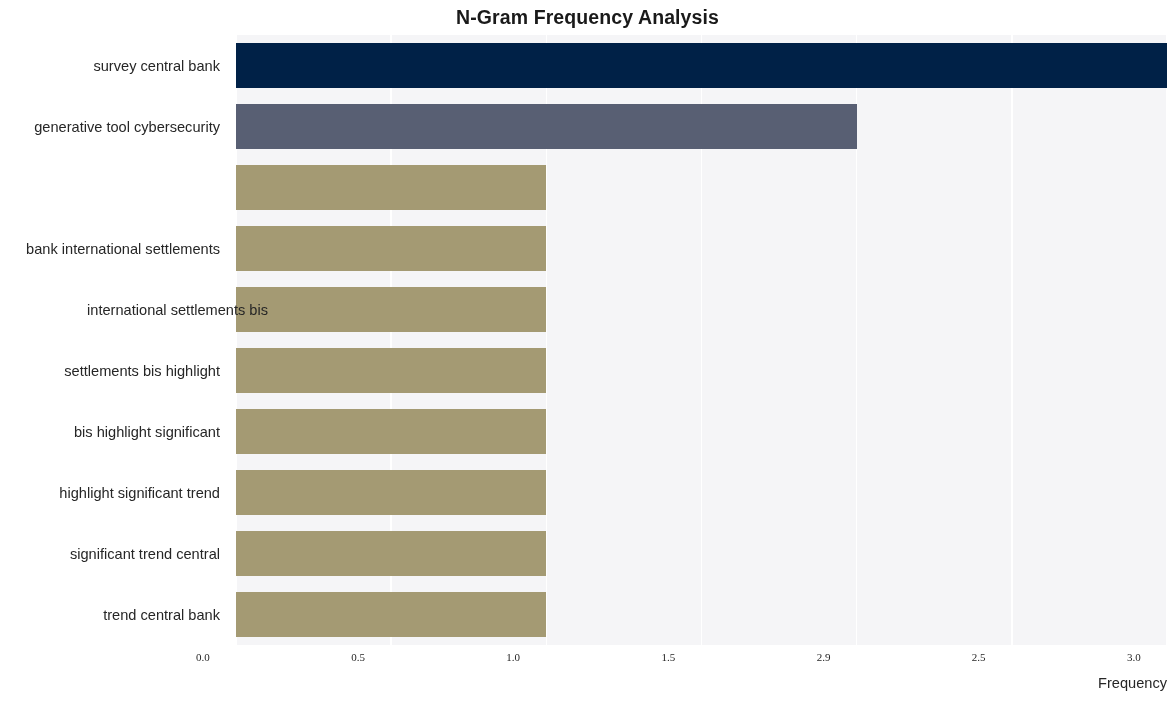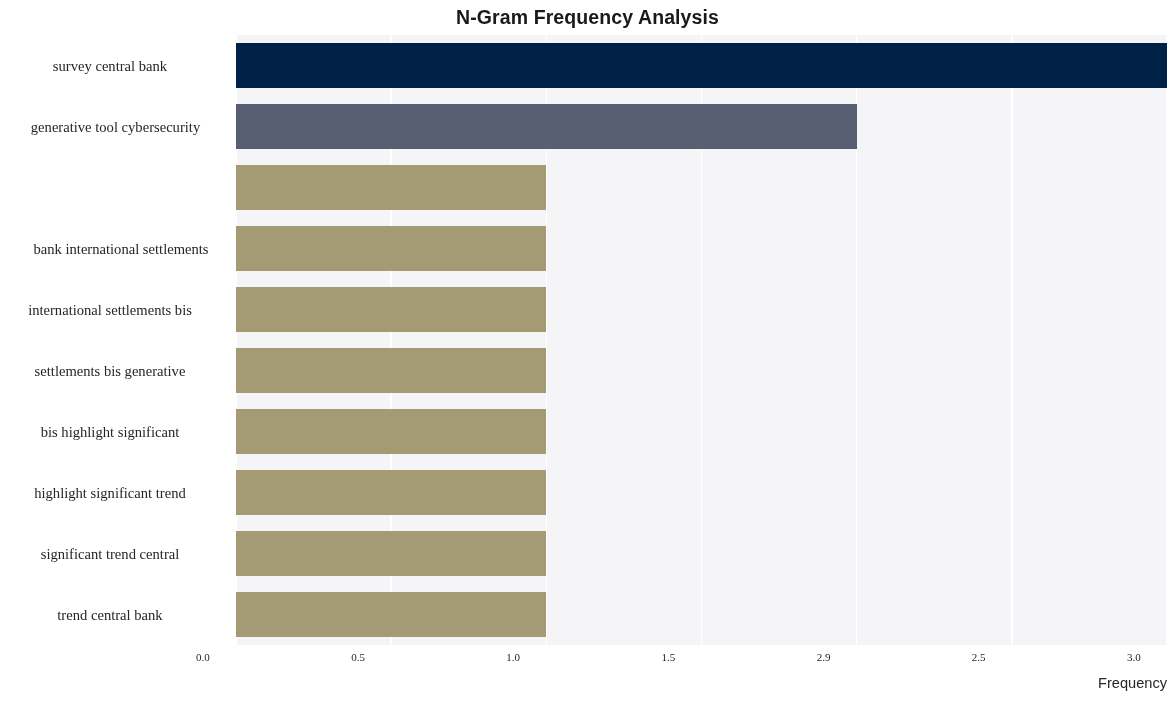--- a/index.html
+++ b/index.html
@@ -68,26 +68,25 @@
     left: 0;
     top: 8px;
     height: 45px;
   }
 
   
   .ytick-label {
     position: absolute;
     right: 1175px;
     width: 228px;
-    text-align: center;
+    text-align: right;
     font-size: 14.6px;
     color: #262626;
     white-space: nowrap;
     line-height: 1;
-    font-family: Liberation Serif, serif;
   }
   #ytick-labels {
     position: absolute;
     left: 0;
     top: 35px;
     width: 229px;
     height: 610px;
   }
   #ytick-labels .ytick-label {
     right: auto;
@@ -177,22 +176,22 @@
         <div class="bar-row" style="top: 549px; height: 61px;">
           <div class="bar" title="trend central bank: 1" style="width: 310.333px; background: rgb(164, 154, 115); top: 8px;"></div>
         </div>
       </div>
   </div>
 
   <div id="ytick-labels">
       <div class="ytick-label" style="top: 23.5px;">survey central bank</div>
       <div class="ytick-label" style="top: 84.5px; padding-left: 11px;">generative tool cybersecurity</div>
       <div class="ytick-label" style="top: 206.5px; padding-left: 22px;">bank international settlements</div>
-      <div class="ytick-label" style="top: 267.5px;">international settlements bis</div>
-      <div class="ytick-label" style="top: 328.5px;">settlements bis generative</div>
+      <div class="ytick-label" style="top: 267.5px; margin-left: 48px;">international settlements bis</div>
+      <div class="ytick-label" style="top: 328.5px;">settlements bis highlight</div>
       <div class="ytick-label" style="top: 389.5px;">bis highlight significant</div>
       <div class="ytick-label" style="top: 450.5px;">highlight significant trend</div>
       <div class="ytick-label" style="top: 511.5px;">significant trend central</div>
       <div class="ytick-label" style="top: 572.5px;">trend central bank</div>
     </div>
 
   <div id="xtick-labels">
       <div class="xtick-label" style="left: 0px;">0.0</div>
       <div class="xtick-label" style="left: 155.167px;">0.5</div>
       <div class="xtick-label" style="left: 310.333px;">1.0</div>

